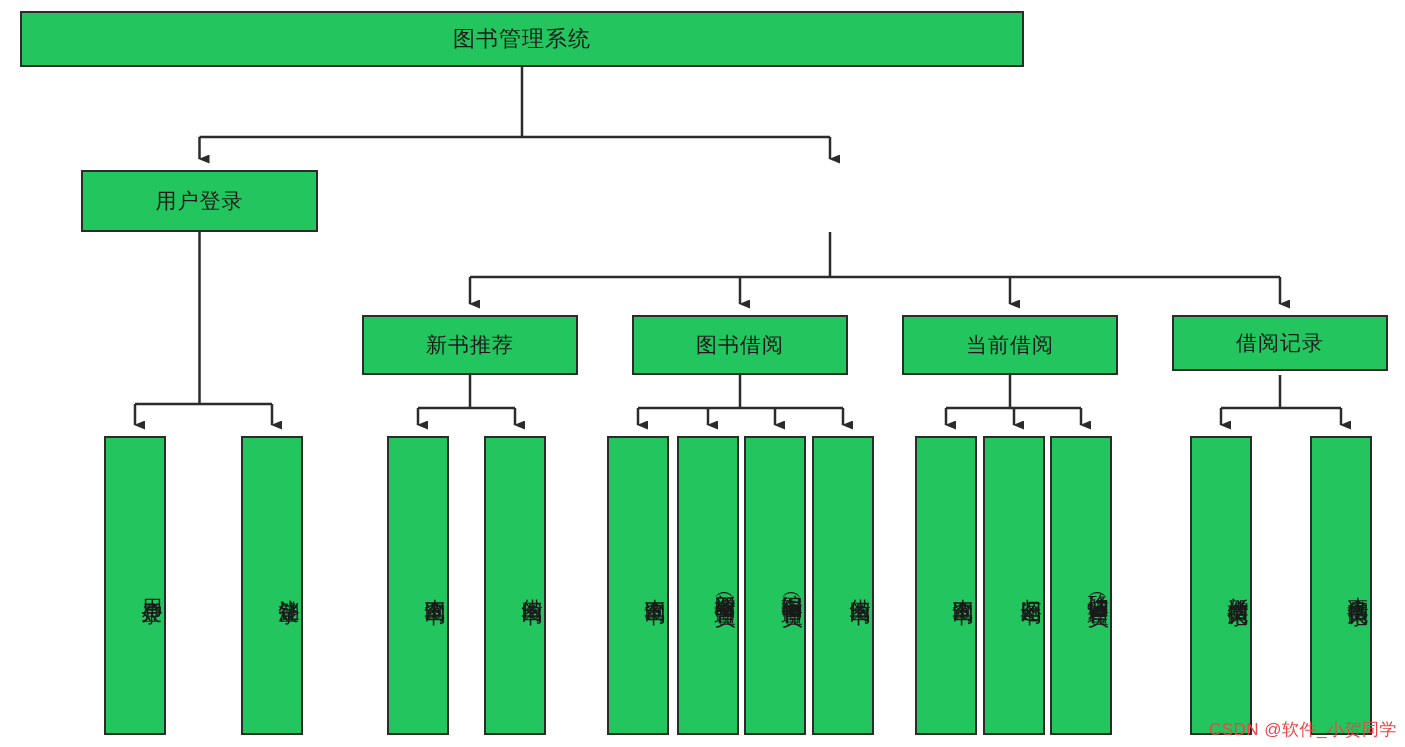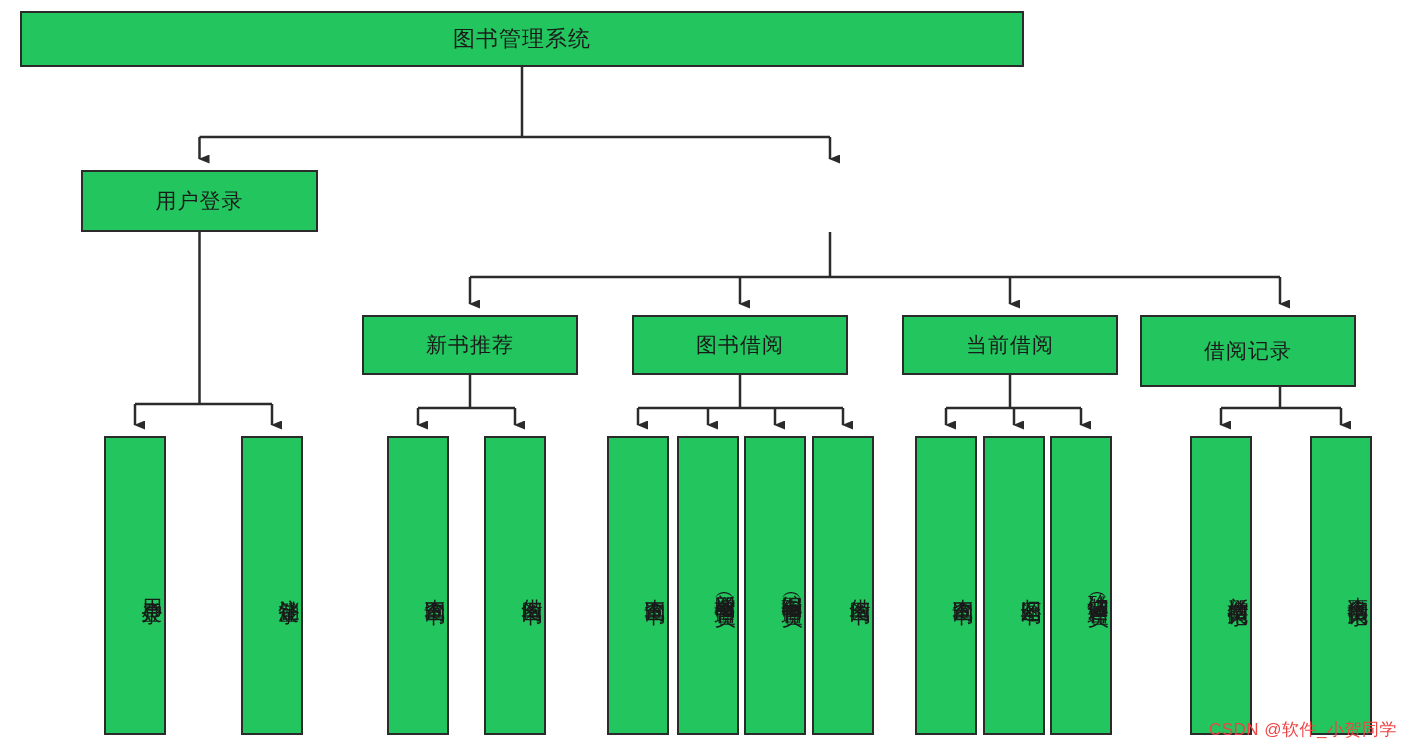--- a/index.html
+++ b/index.html
@@ -128,21 +128,21 @@
 
   <div class="node horiz" style="left: 362px; top: 315px; width: 216px; height: 60px;">
     <span>新书推荐</span>
   </div>
   <div class="node horiz" style="left: 632px; top: 315px; width: 216px; height: 60px;">
     <span>图书借阅</span>
   </div>
   <div class="node horiz" style="left: 902px; top: 315px; width: 216px; height: 60px;">
     <span>当前借阅</span>
   </div>
-  <div class="node horiz" style="left: 1140px; top: 315px; width: 216px; height: 72px;">
+  <div class="node horiz" style="left: 1172px; top: 315px; width: 216px; height: 56px;">
     <span>借阅记录</span>
   </div>
 
   <div class="node vert" style="left: 104px; top: 436px; width: 62px; height: 299px;">
     <span class="vlabel">用户登录</span>
   </div>
   <div class="node vert" style="left: 241px; top: 436px; width: 62px; height: 299px;">
     <span class="vlabel">注销登录</span>
   </div>
 

